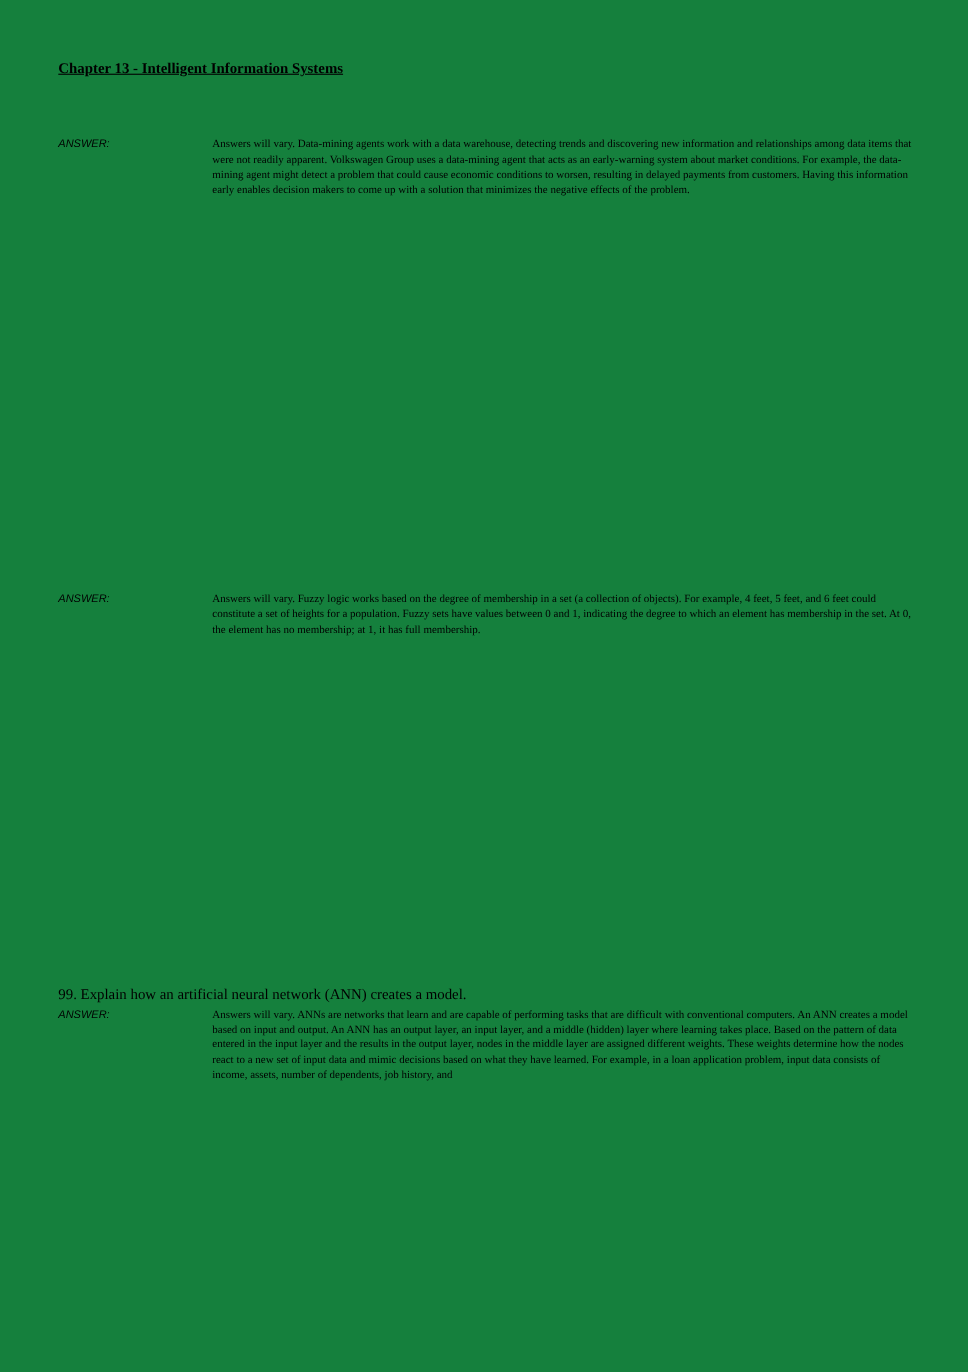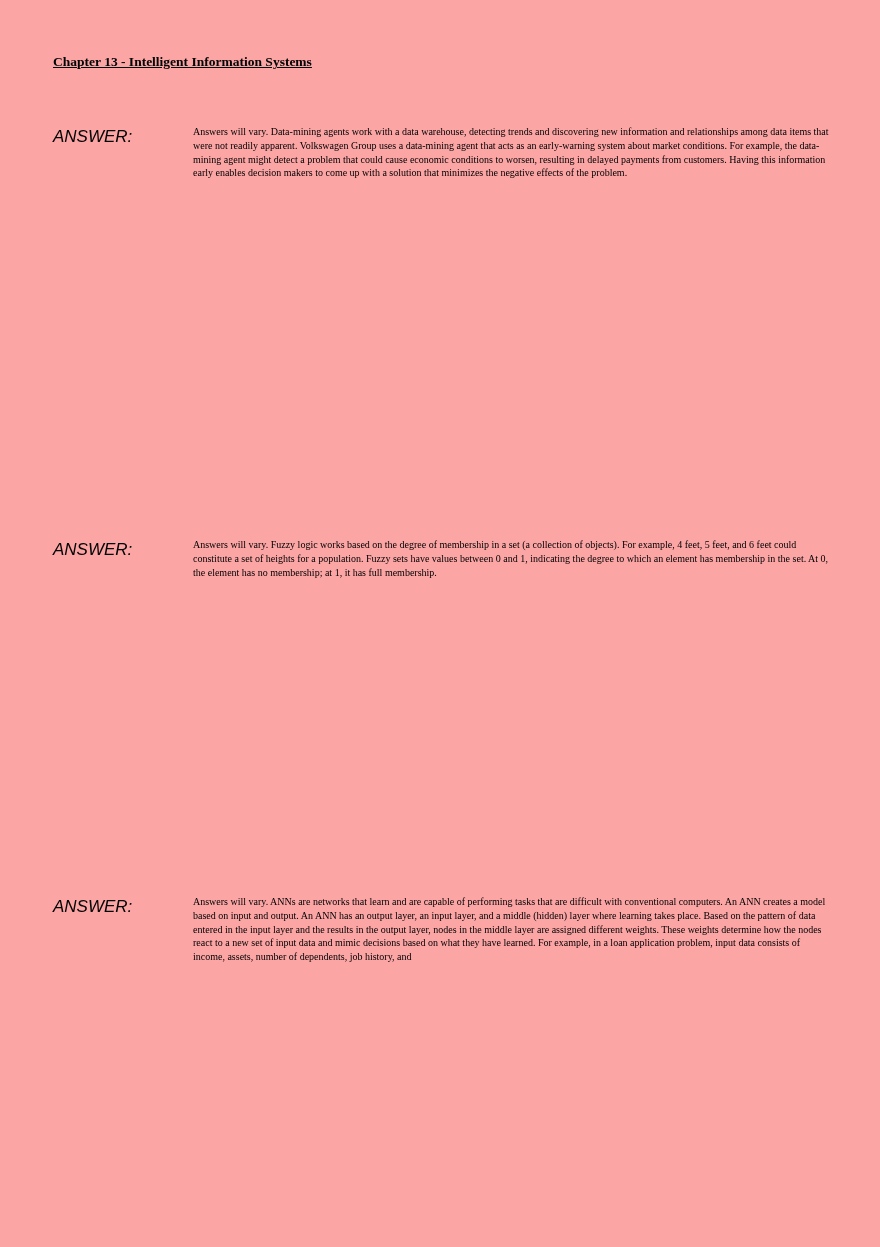--- a/index.html
+++ b/index.html
@@ -4,21 +4,21 @@
 <style>
   html, body {
     margin: 0;
     padding: 0;
     background: #ffffff;
   }
   .page {
     position: relative;
     width: 880px;
     height: 1247px;
-    background: #fca5a5;
+    background: #15803d;
     font-family: "Liberation Serif", serif;
     color: #000000;
     overflow: hidden;
   }
   .doc-header {
     position: absolute;
     left: 53px;
     top: 54px;
     font-family: "Liberation Serif", serif;
     font-size: 13.5px;
@@ -40,21 +40,21 @@
     margin: 0 0 2px 0;
   }
   .answer-row {
     display: flex;
     align-items: flex-start;
   }
   .answer-label {
     flex: 0 0 140px;
     font-family: "Liberation Sans", sans-serif;
     font-style: italic;
-    font-size: 17px;
+    font-size: 10px;
     line-height: 1.38;
   }
   .answer-text {
     flex: 1 1 auto;
     max-width: 637px;
     font-size: 10px;
     line-height: 1.38;
     text-align: left;
   }
 </style>
@@ -73,19 +73,20 @@
   </div>
 
   <div class="question-block q98">
     <div class="answer-row">
       <span class="answer-label">ANSWER:</span>
       <span class="answer-text">Answers will vary. Fuzzy logic works based on the degree of membership in a set (a collection of objects). For example, 4 feet, 5 feet, and 6 feet could constitute a set of heights for a population. Fuzzy sets have values between 0 and 1, indicating the degree to which an element has membership in the set. At 0, the element has no membership; at 1, it has full membership.</span>
     </div>
   </div>
 
   <div class="question-block q99">
+    <p class="question-text">99. Explain how an artificial neural network (ANN) creates a model.</p>
     <div class="answer-row">
       <span class="answer-label">ANSWER:</span>
       <span class="answer-text">Answers will vary. ANNs are networks that learn and are capable of performing tasks that are difficult with conventional computers. An ANN creates a model based on input and output. An ANN has an output layer, an input layer, and a middle (hidden) layer where learning takes place. Based on the pattern of data entered in the input layer and the results in the output layer, nodes in the middle layer are assigned different weights. These weights determine how the nodes react to a new set of input data and mimic decisions based on what they have learned. For example, in a loan application problem, input data consists of income, assets, number of dependents, job history, and</span>
     </div>
   </div>
 
 </div>
 
 </body></html>

